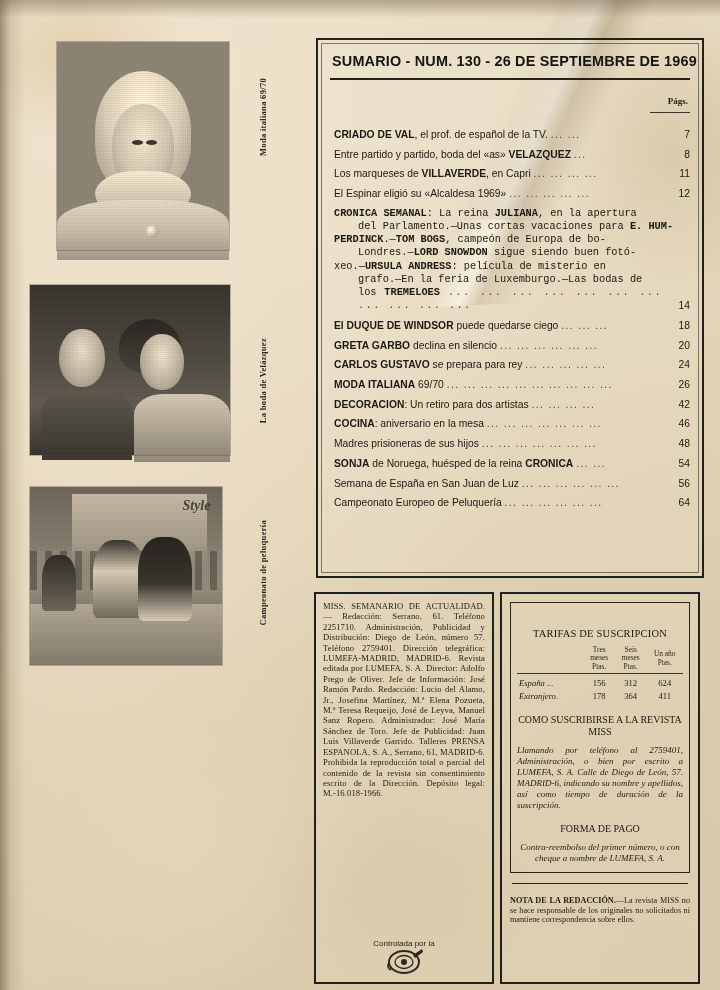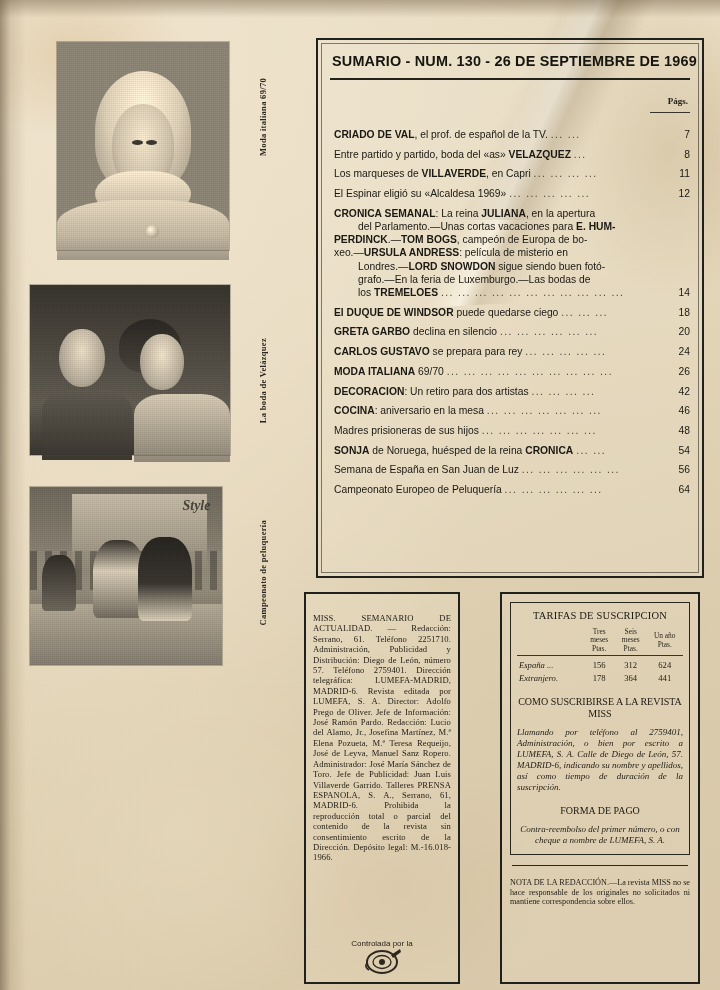--- a/index.html
+++ b/index.html
@@ -104,50 +104,50 @@
 
   .entries{position:absolute;left:16px;right:12px;top:88px;}
   .entry{display:flex;align-items:flex-start;margin-bottom:6.5px;
        font-family:"Liberation Sans",sans-serif;font-size:10.3px;color:#1b1913;line-height:13.2px;}
   .etext{flex:1;padding-right:6px;}
   .etext b{font-weight:bold;}
   .dots{color:#4a4438;letter-spacing:1.4px;}
   .epage{width:22px;text-align:right;font-size:10.3px;color:#1b1913;flex:none;align-self:flex-end;}
   .entry.multi{display:block;}
   .entry.multi .rowline{display:flex;}
-  .entry.multi .etext{text-align:justify;}
+  .entry.multi .etext{text-align:justify;font-family:Liberation Mono, monospace;}
   .ind{padding-left:24px;}
 
   
-  .colophon{position:absolute;left:304px;top:592px;width:156px;height:392px;
-       border:2px solid #20201c;padding:19px 7px;box-sizing:border-box;background:rgba(238,228,206,.2);}
+  .colophon{position:absolute;left:314px;top:592px;width:180px;height:392px;
+       border:2px solid #20201c;padding:7px 7px;box-sizing:border-box;background:rgba(238,228,206,.2);}
   .colophon p{margin:0;font-family:"Liberation Serif",serif;font-size:8.6px;line-height:10.4px;
        text-align:justify;color:#201d16;letter-spacing:.1px;}
   .ctrl{position:absolute;left:0;right:0;bottom:34px;text-align:center;
        font-family:"Liberation Sans",sans-serif;font-size:8px;color:#241f18;}
   .ojd{position:absolute;left:50%;bottom:-28px;margin-left:-21px;width:42px;height:30px;}
 
   .subs{position:absolute;left:500px;top:592px;width:200px;height:392px;
        border:2px solid #20201c;box-sizing:border-box;padding:8px 8px;background:rgba(238,228,206,.2);}
-  .subs-box{border:1px solid #2a271f;padding:7px 6px 8px;box-sizing:border-box;}
+  .subs-box{border:1px solid #2a271f;padding:25px 6px 8px;box-sizing:border-box;}
   .sub-h{text-align:center;font-family:"Liberation Serif",serif;font-size:10.5px;
        letter-spacing:.2px;color:#1c1913;margin-bottom:7px;}
   .rate{width:100%;border-collapse:collapse;font-family:"Liberation Serif",serif;font-size:8.6px;color:#1f1c15;}
   .rate th{font-weight:normal;font-size:7.4px;line-height:8.4px;text-align:center;padding:0 2px 2px;color:#2b2720;}
   .rate td{padding:1.5px 2px;text-align:center;}
   .rate td.lab{text-align:left;font-style:italic;white-space:nowrap;}
   .rate .sep td{border-top:1px solid #3a352c;padding:0;height:2px;}
   .sub-h2{text-align:center;font-family:"Liberation Serif",serif;font-size:10px;
        line-height:12px;color:#1c1913;margin:12px 0 7px;}
   .sub-p{font-family:"Liberation Serif",serif;font-style:italic;font-size:9px;line-height:11px;
        text-align:justify;color:#201d16;}
   .sub-p.c{text-align:center;}
   .nota{margin-top:12px;font-family:"Liberation Serif",serif;font-size:8.2px;line-height:9.6px;
        text-align:justify;color:#201d16;}
-  .nota .sc{font-variant:small-caps;}
+  .nota .sc{font-variant:small-caps;font-weight:bold;}
   .subs-div{border-top:1px solid #2a271f;margin:10px 2px 0;}
 
   
   .wm{position:absolute;left:106px;bottom:6px;font-family:"Liberation Sans",sans-serif;
       font-weight:bold;font-size:25px;color:rgba(20,18,14,.82);letter-spacing:-.3px;}
 </style>
 </head>
 <body>
 
 <div class="page">
@@ -225,24 +225,24 @@
           <div class="rowline">
             <div class="etext"><b>CRONICA SEMANAL</b>: La reina <b>JULIANA</b>, en la apertura</div>
           </div>
           <div class="rowline">
             <div class="etext ind">del Parlamento.—Unas cortas vacaciones para <b>E. HUM-</b></div>
           </div>
           <div class="rowline">
             <div class="etext"><b>PERDINCK</b>.—<b>TOM BOGS</b>, campeón de Europa de bo-</div>
           </div>
           <div class="rowline">
+            <div class="etext ind">Londres.—<b>LORD SNOWDON</b> sigue siendo buen fotó-</div>
+          </div>
+          <div class="rowline">
             <div class="etext">xeo.—<b>URSULA ANDRESS</b>: película de misterio en</div>
-          </div>
-          <div class="rowline">
-            <div class="etext ind">Londres.—<b>LORD SNOWDON</b> sigue siendo buen fotó-</div>
           </div>
           <div class="rowline">
             <div class="etext ind">grafo.—En la feria de Luxemburgo.—Las bodas de</div>
           </div>
           <div class="rowline">
             <div class="etext ind">los <b>TREMELOES</b> <span class="dots">... ... ... ... ... ... ... ... ... ... ...</span></div>
             <div class="epage">14</div>
           </div>
         </div>
         <div class="entry">
@@ -324,21 +324,21 @@
             <tr>
               <td class="lab">España ...</td>
               <td>156</td>
               <td>312</td>
               <td>624</td>
             </tr>
             <tr>
               <td class="lab">Extranjero.</td>
               <td>178</td>
               <td>364</td>
-              <td>441</td>
+              <td>411</td>
             </tr>
           </tbody>
       </table>
 
       <div class="sub-h2">COMO SUSCRIBIRSE A LA REVISTA MISS</div>
       <div class="sub-p">Llamando por teléfono al 2759401, Administración, o bien por escrito a LUMEFA, S. A. Calle de Diego de León, 57. MADRID-6, indicando su nombre y apellidos, así como tiempo de duración de la suscripción.</div>
 
       <div class="sub-h2">FORMA DE PAGO</div>
       <div class="sub-p c">Contra-reembolso del primer número, o con cheque a nombre de LUMEFA, S. A.</div>
     </div>

